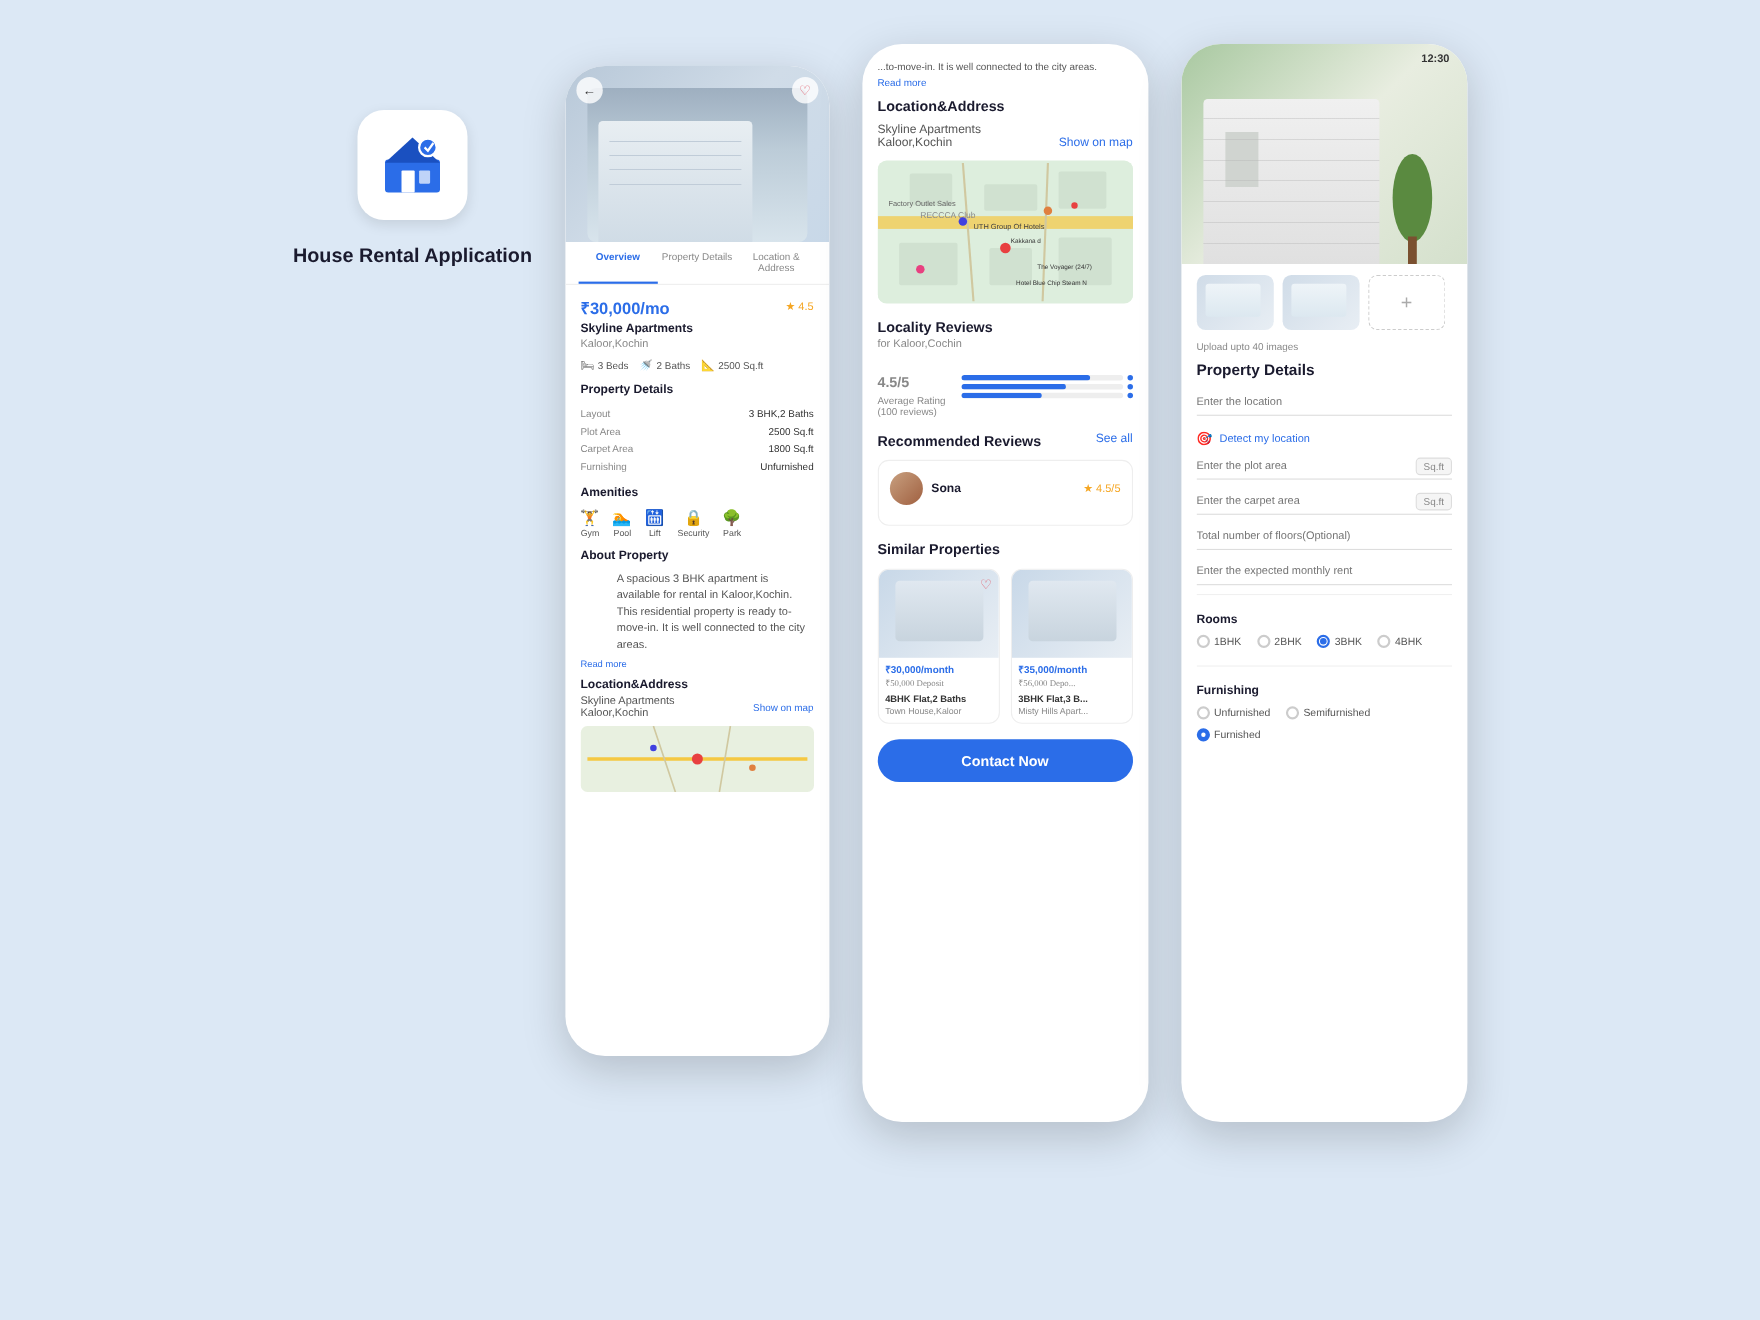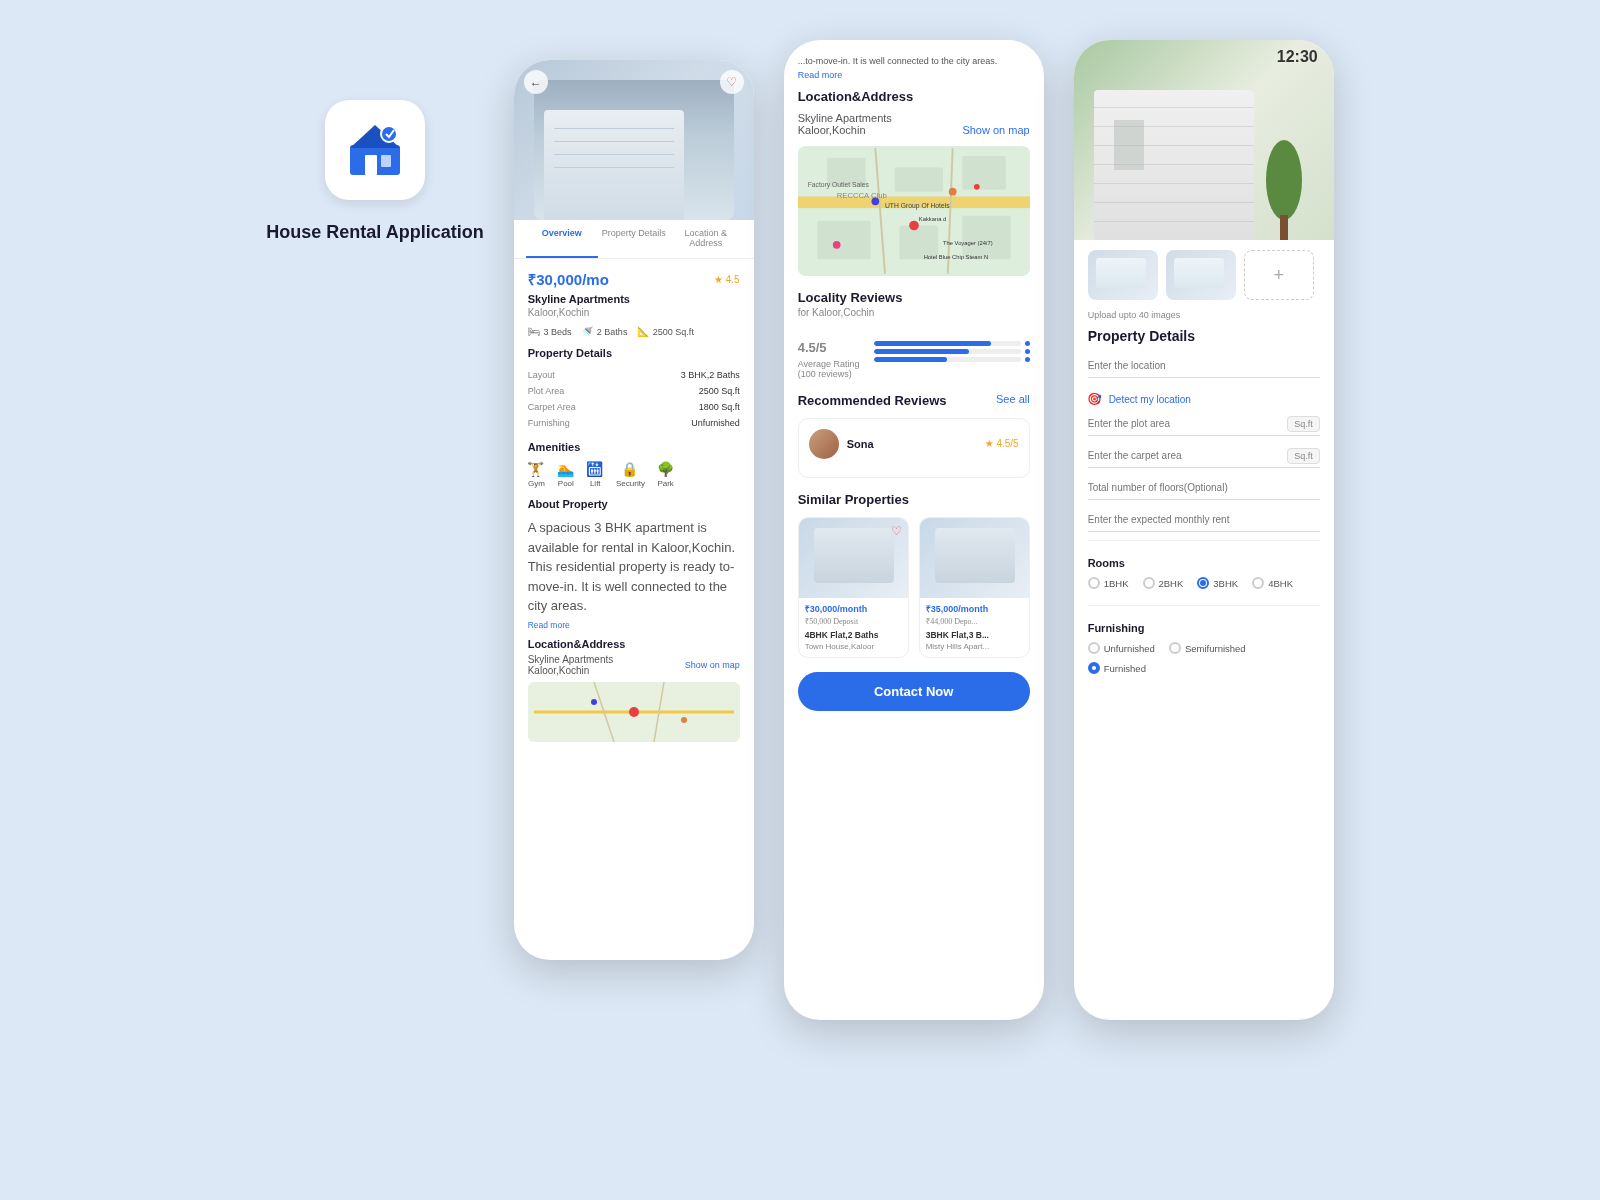--- a/index.html
+++ b/index.html
@@ -176,24 +176,25 @@
     .amenities-row {
       display: flex; gap: 12px;
       margin-bottom: 10px;
     }
     .amenity {
       display: flex; flex-direction: column; align-items: center; gap: 2px;
       font-size: 8px; color: #555;
     }
     .amenity-icon { font-size: 14px; }
     .about-text {
-      font-size: 13px;
+      font-size: 10px;
       color: #555;
       line-height: 1.5;
       margin-bottom: 4px;
+      margin-left: 33px;
     }
     .read-more { font-size: 8.5px; color: #2b6de8; }
     .loc-title { font-size: 11px; font-weight: 700; color: #1a1a2e; margin: 8px 0 4px; }
     .loc-name { font-size: 10px; color: #555; }
     .show-map { font-size: 9px; color: #2b6de8; }
     .loc-row { display: flex; justify-content: space-between; align-items: center; }
     .mini-map {
       width: 100%;
       height: 60px;
       background: #e8f0e0;
@@ -383,21 +384,21 @@
     }
 
     .phone3-status {
       display: flex;
       justify-content: flex-end;
       align-items: center;
       padding: 8px 16px 4px;
       position: absolute;
       top: 0; left: 0; right: 0;
     }
-    .status-time { font-size: 16px; font-weight: 600; color: #333; }
+    .status-time { font-size: 10px; font-weight: 600; color: #333; }
 
     .image-thumbs {
       display: flex; align-items: center; gap: 8px;
       padding: 10px 14px;
     }
     .thumb {
       width: 70px; height: 50px;
       border-radius: 8px;
       overflow: hidden;
       background: linear-gradient(135deg, #d0dce8, #e8eef4);
@@ -720,21 +721,21 @@
           <div class="sim-heart">♡</div>
         </div>
         <div class="sim-price">₹30,000/month</div>
         <div class="sim-deposit">₹50,000 Deposit</div>
         <div class="sim-type">4BHK Flat,2 Baths</div>
         <div class="sim-loc">Town House,Kaloor</div>
       </div>
       <div class="similar-card">
         <div class="similar-img"></div>
         <div class="sim-price">₹35,000/month</div>
-        <div class="sim-deposit">₹44,000 Depo...</div>
+        <div class="sim-deposit">₹56,000 Depo...</div>
         <div class="sim-type">3BHK Flat,3 B...</div>
         <div class="sim-loc">Misty Hills Apart...</div>
       </div>
     </div>
 
     <button class="contact-btn">Contact Now</button>
   </div>
 </div>
 
 <div class="phone-mockup phone3">

